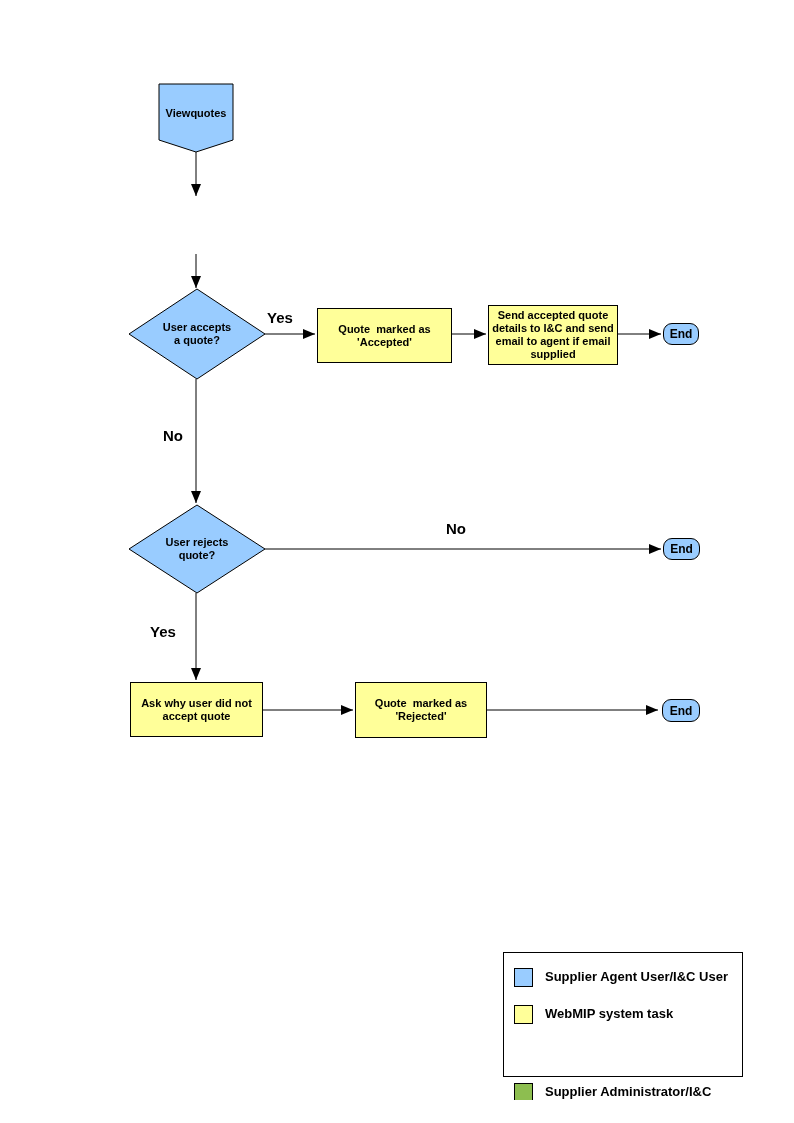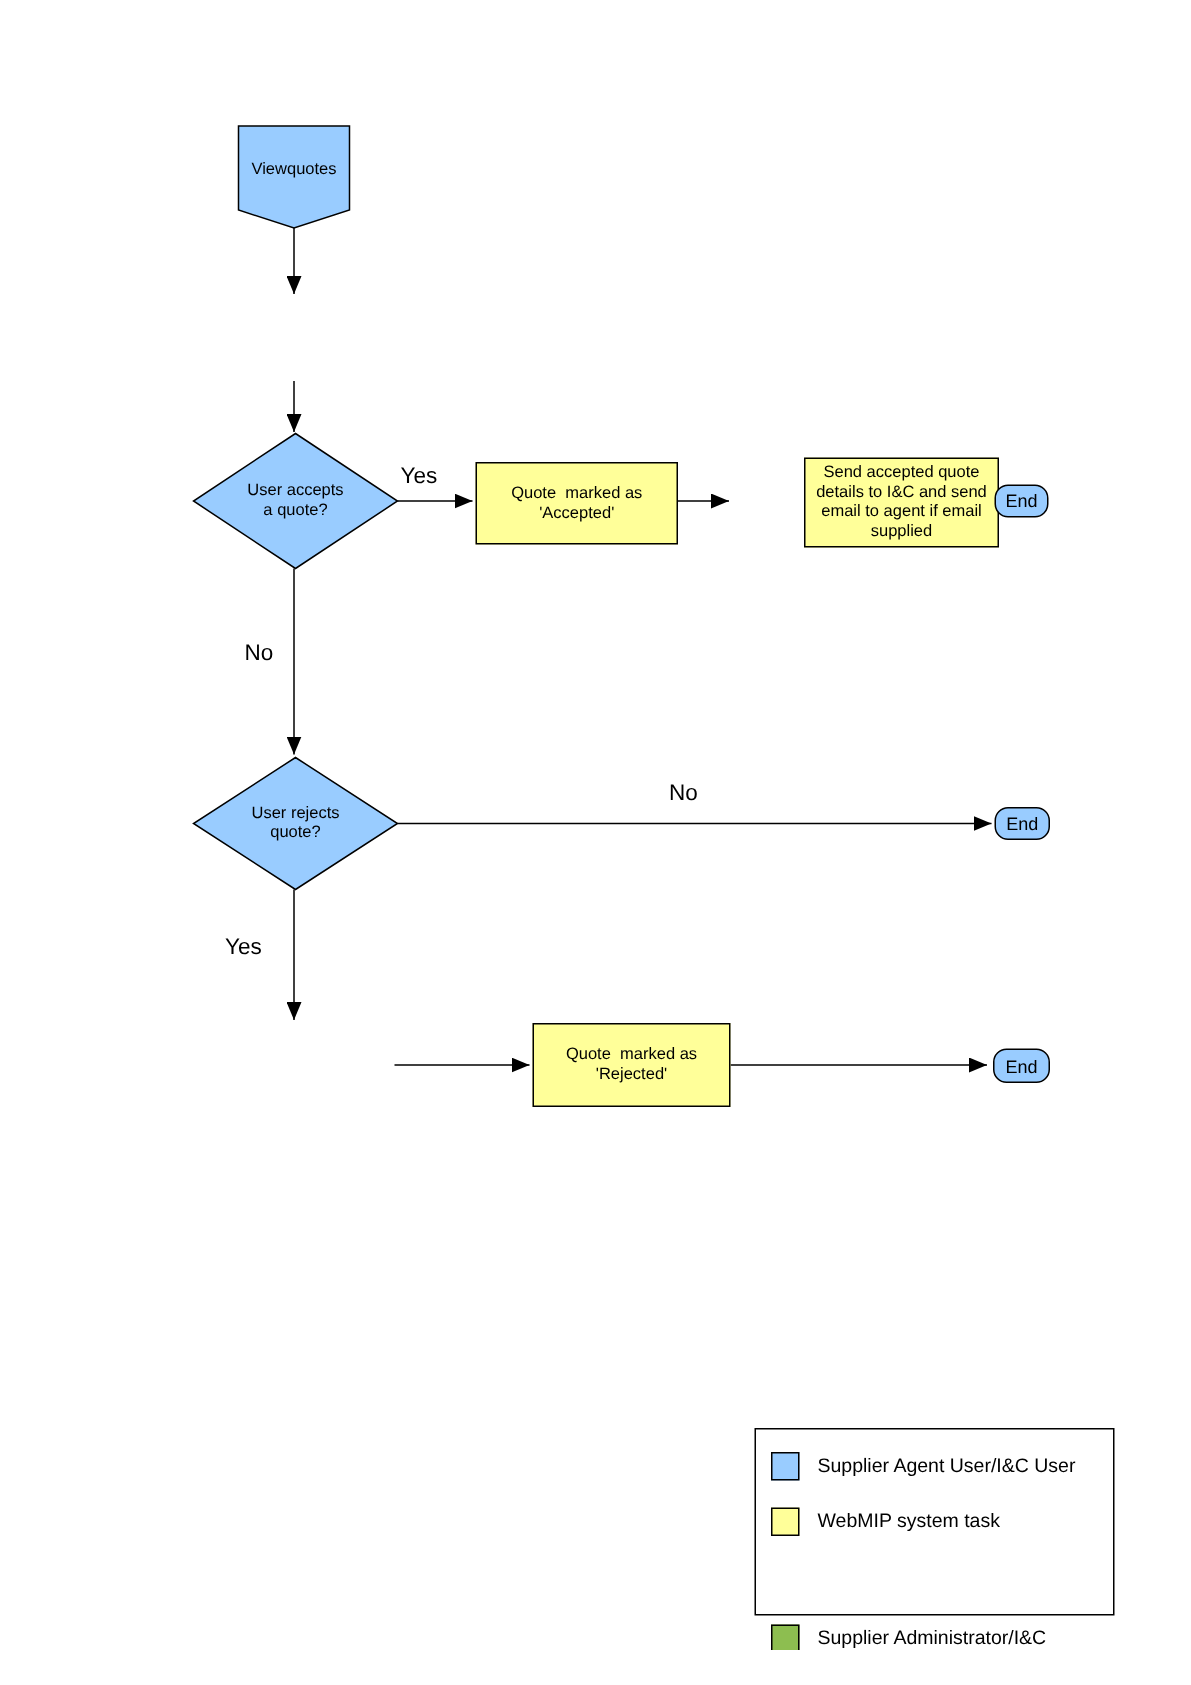--- a/index.html
+++ b/index.html
@@ -3,20 +3,21 @@
 <meta charset="utf-8">
 <style>
   html,body{margin:0;padding:0;background:#ffffff;}
   .page{
     position:relative;
     width:794px;height:1100px;
     background:#ffffff;
     font-family:"Liberation Sans", sans-serif;
     color:#000000;
     overflow:hidden;
+    font-weight:bold;
   }
   .layer{position:absolute;left:0;top:0;width:794px;height:1123px;}
   .shape-label{
     position:absolute;
     display:flex;align-items:center;justify-content:center;
     text-align:center;
     font-size:11px;line-height:13px;
     white-space:pre-wrap;
   }
   .task{
@@ -91,24 +92,26 @@
   </svg>
 
   <div class="shape-label" style="left:159px;top:84px;width:74px;height:58px;">Viewquotes</div>
   <div class="shape-label" style="left:129px;top:289px;width:136px;height:90px;">User accepts
 a quote?</div>
   <div class="shape-label" style="left:129px;top:505px;width:136px;height:88px;">User rejects
 quote?</div>
 
   <div class="task" style="left: 317px; top: 308px; width: 135px; height: 55px; background-color: rgb(255, 255, 153);">Quote  marked as
 'Accepted'</div>
-  <div class="task" style="left: 488px; top: 305px; width: 130px; height: 60px; background-color: rgb(255, 255, 153); margin-left: 48px;">Send accepted quote
+  <div class="task" style="left: 488px; top: 305px; width: 130px; height: 60px; background-color: rgb(255, 255, 153);">Send accepted quote
 details to I&amp;C and send
 email to agent if email
 supplied</div>
+  <div class="task" style="left: 130px; top: 682px; width: 133px; height: 55px; background-color: rgb(255, 255, 153);">Ask why user did not
+accept quote</div>
   <div class="task" style="left: 355px; top: 682px; width: 132px; height: 56px; background-color: rgb(255, 255, 153);">Quote  marked as
 'Rejected'</div>
 
   <div class="terminal" style="left: 663px; top: 323px; width: 36px; height: 22px; background-color: rgb(153, 204, 255);">End</div>
   <div class="terminal" style="left: 663px; top: 538px; width: 37px; height: 22px; background-color: rgb(153, 204, 255);">End</div>
   <div class="terminal" style="left: 662px; top: 699px; width: 38px; height: 23px; background-color: rgb(153, 204, 255);">End</div>
 
   <div class="edge-label" style="left:267px;top:310px;">Yes</div>
   <div class="edge-label" style="left:163px;top:428px;">No</div>
   <div class="edge-label" style="left:446px;top:521px;">No</div>

